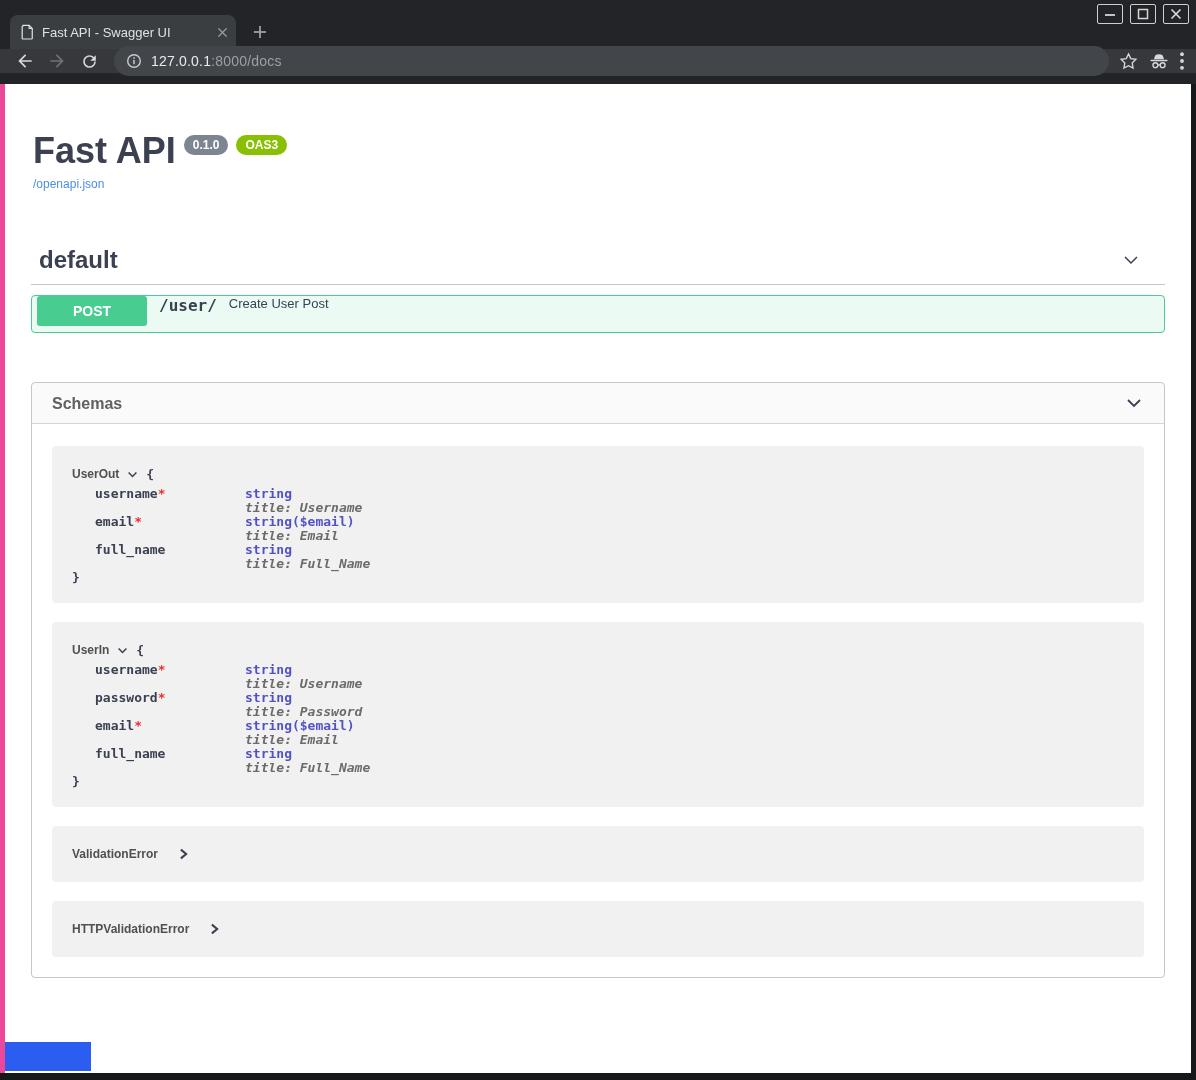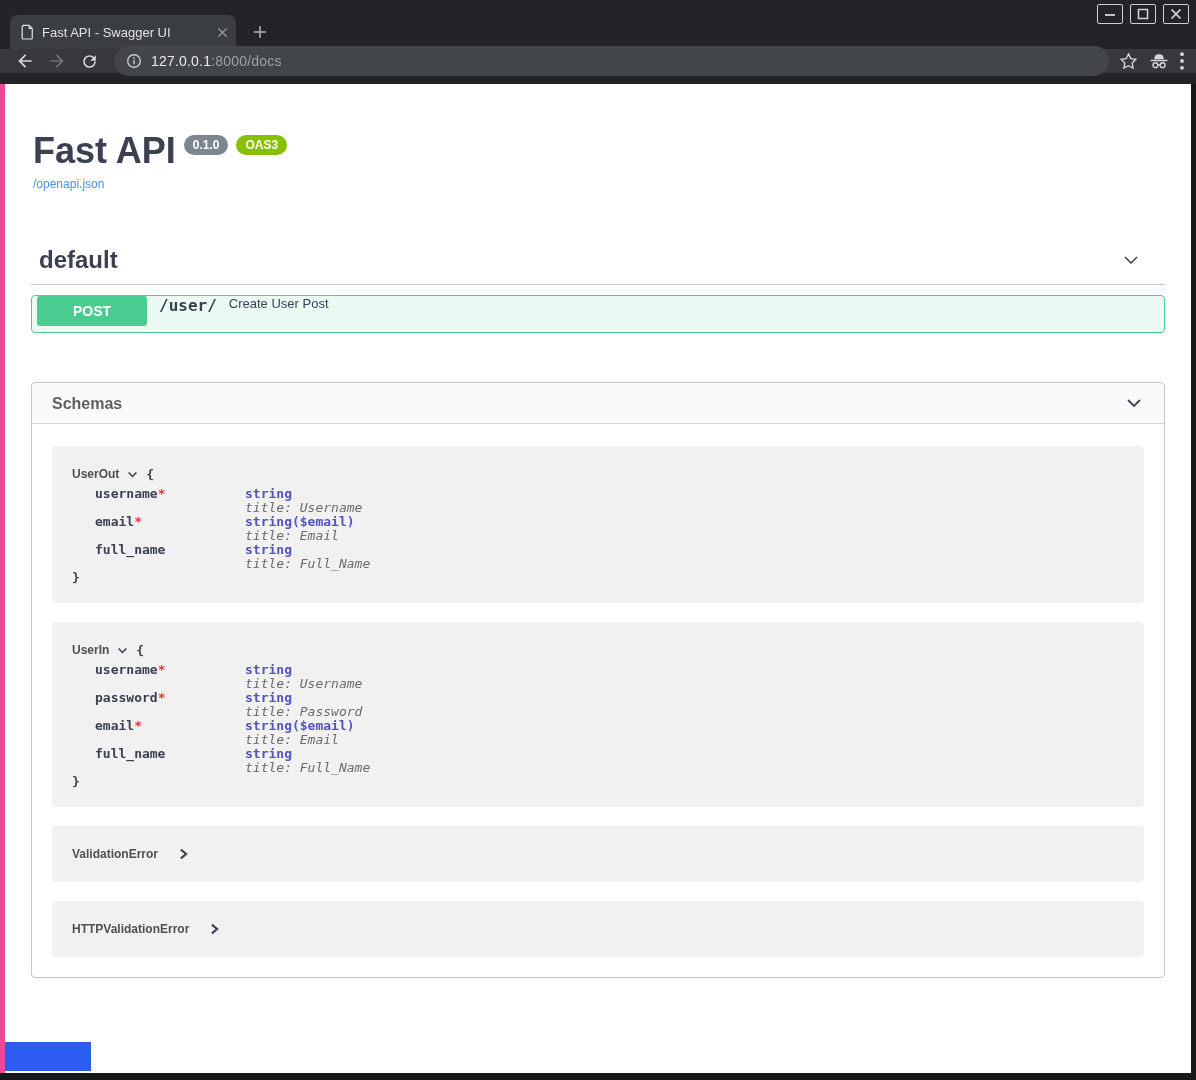--- a/index.html
+++ b/index.html
@@ -68,21 +68,21 @@
   .model-title { font-size:12px; font-weight:700; color:#505050; }
   .mono { font-family:"DejaVu Sans Mono", monospace; }
   .brace { font-size:13px; font-weight:700; color:#3b4151; }
   table.props { border-collapse:collapse; margin:4px 0 0 23px; }
   table.props td { vertical-align:top; padding:0; }
   td.prop-name { width:150px; font-family:"DejaVu Sans Mono", monospace; font-size:13px;
                  font-weight:700; color:#3b4151; line-height:14px; padding-top:0; }
   .star { color:#eb2f2f; }
   .prop-type { font-family:"DejaVu Sans Mono", monospace; font-size:13px; font-weight:700;
                color:#5252c7; line-height:14px; }
-  .prop-attr { font-family:"DejaVu Sans Mono", monospace; font-size:13px; font-weight:400;
+  .prop-attr { font-family:"DejaVu Sans Mono", monospace; font-size:13px; font-weight:700;
                font-style:italic; color:#6b6b6b; line-height:14px; }
   .model-close { font-size:13px; font-weight:700; color:#3b4151; line-height:14px; margin-top:0; }
   .model-box.collapsed { height:56px; padding:0 20px; display:flex; align-items:center;
                          gap:20px; cursor:pointer; }
   .model-box.last { margin-bottom:0; }
 
   .status-bubble { position:absolute; left:0; bottom:2px; width:86px; height:29px;
                    background:#2b5df0; }
 </style>
 </head>

